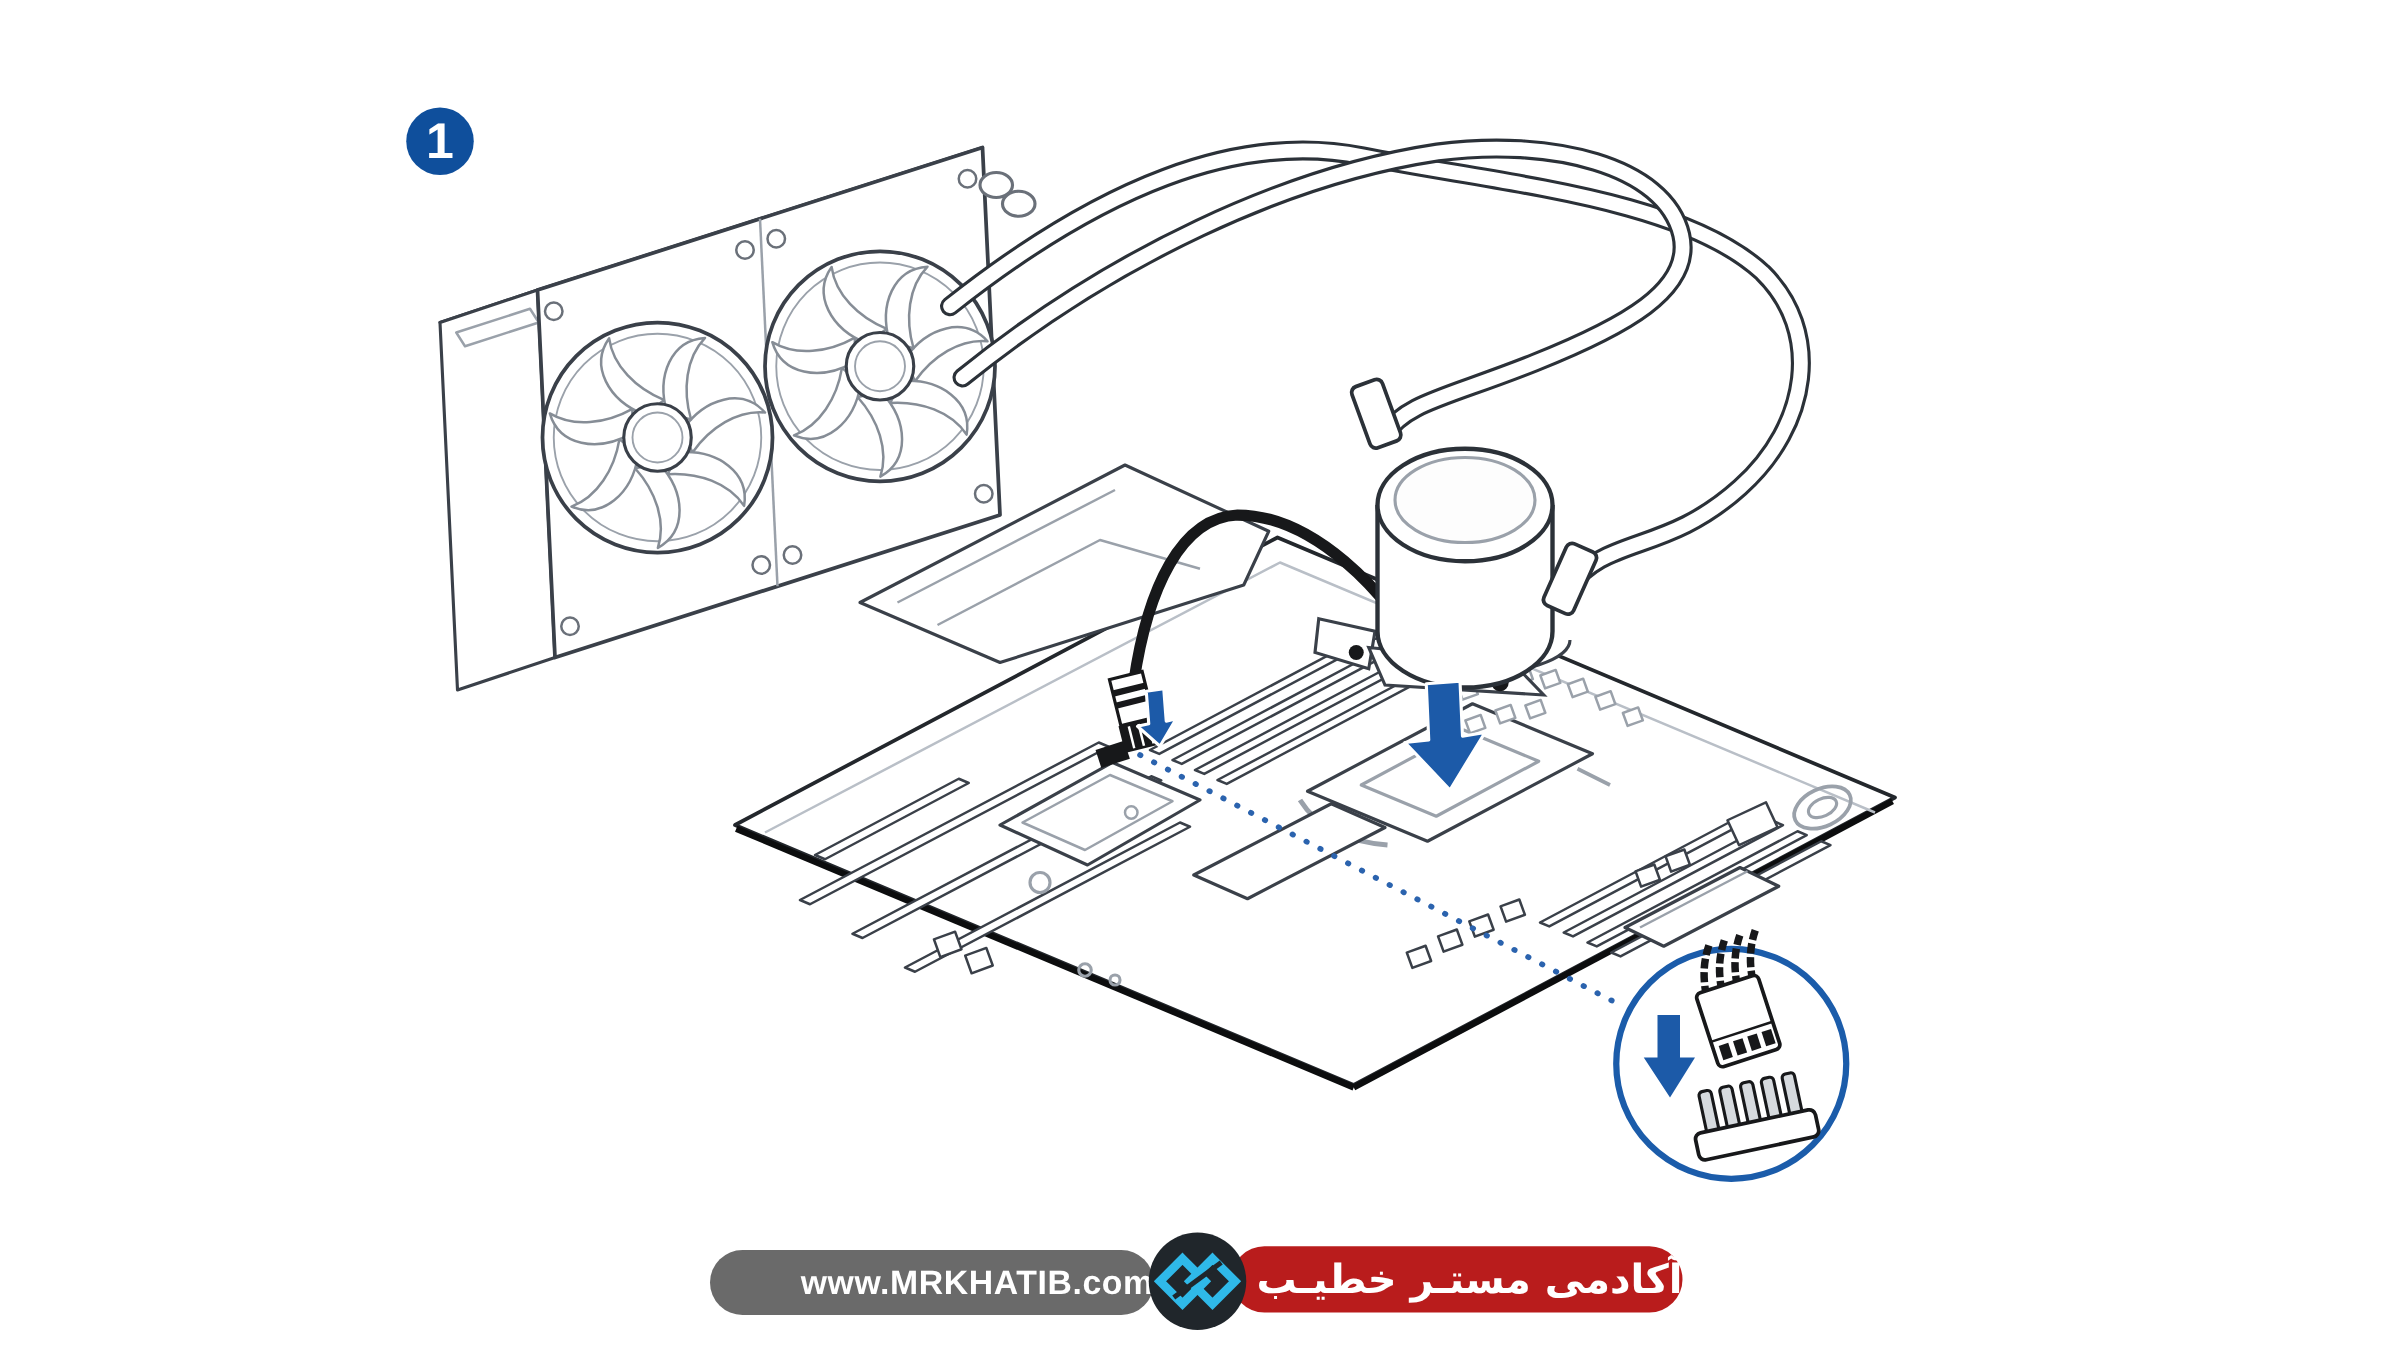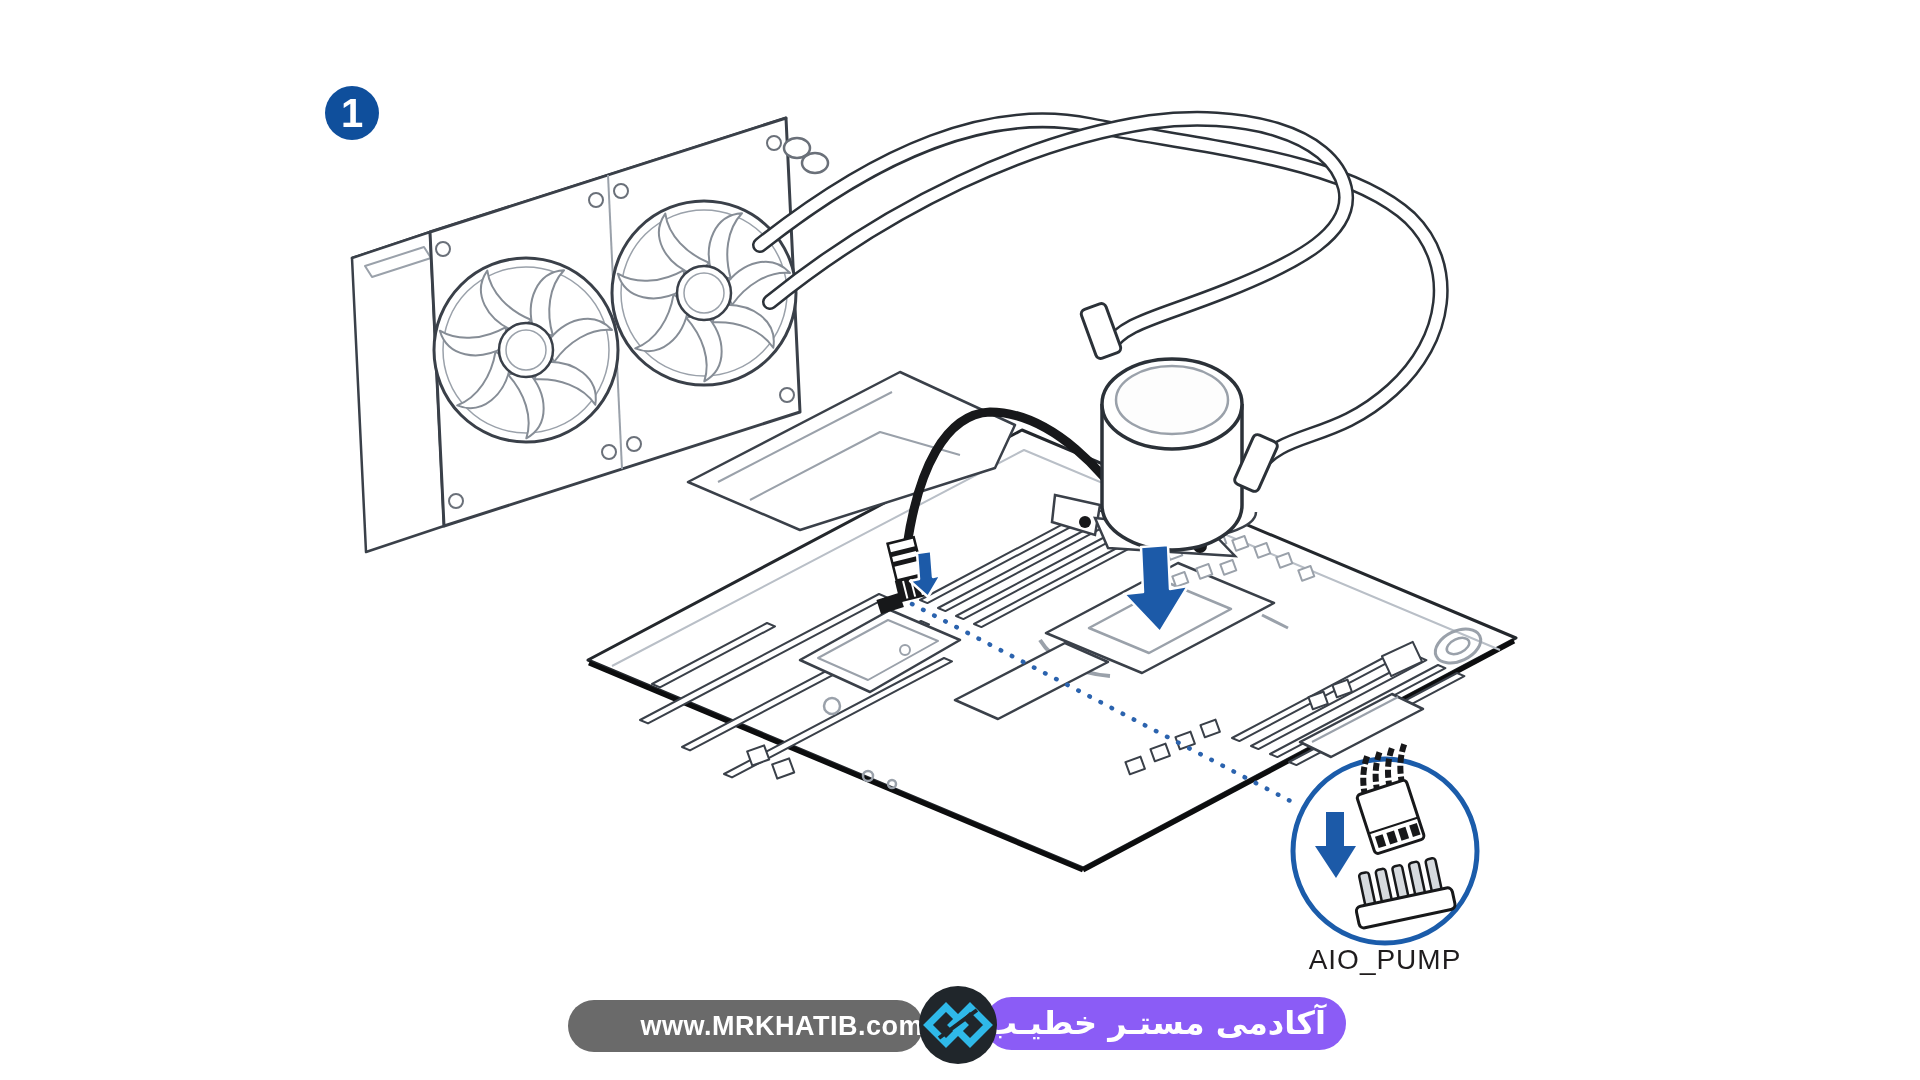--- a/index.html
+++ b/index.html
@@ -14,22 +14,22 @@
 
   
   .aio-label{position:absolute;left:1235px;top:944px;width:300px;text-align:center;
     font-size:28px;letter-spacing:1px;color:#1f1c1d;font-weight:500;}
 
   
   .footer-pill{position:absolute;left:568px;top:1000px;width:355px;height:52px;border-radius:26px;
     background:#6a6a6a;color:#ffffff;font-weight:bold;font-size:27px;line-height:52px;
     text-align:right;letter-spacing:0.5px;}
   .footer-bar-fa{position:absolute;left:985px;top:997px;width:361px;height:53px;border-radius:27px;
-    background:#8b5cf6;color:#ffffff;font-weight:bold;font-size:32px;line-height:53px;
-    text-align:left;direction:rtl;font-family:"DejaVu Sans",sans-serif;}
+    background:#b91c1c;color:#ffffff;font-weight:bold;font-size:32px;line-height:53px;
+    text-align:right;direction:rtl;font-family:"DejaVu Sans",sans-serif;}
   .footer-logo{position:absolute;left:919px;top:986px;width:78px;height:78px;border-radius:50%;
     background:#20262b;z-index:5;display:flex;align-items:center;justify-content:center;}
 </style>
 </head>
 <body>
 
 <div class="stage">
 
   <svg class="illustration" viewBox="0 0 1920 1080">
     <defs>
@@ -238,21 +238,20 @@
           <rect x="1417" y="866" width="10" height="36" rx="3"></rect>
           <rect x="1434" y="866" width="10" height="36" rx="3"></rect>
         </g>
         <rect x="1356" y="898" width="98" height="22" rx="5" fill="#ffffff" stroke="#17181a" stroke-width="3"></rect>
       </g>
     </g>
   </svg>
 
   <div class="step-badge">1</div>
 
-  <div class="aio-label">AIO_PUMP</div>
 
   <div>
     <div class="footer-pill">www.MRKHATIB.com</div>
     <div class="footer-logo">
       <svg width="78" height="78" viewBox="0 0 78 78">
         <g fill="none" stroke="#2fb9e9" stroke-width="7" stroke-linejoin="miter">
           <path d="M 27 21 L 45 39 L 27 57 L 9 39 Z"></path>
           <path d="M 51 21 L 69 39 L 51 57 L 33 39 Z"></path>
         </g>
         <line x1="20" y1="52" x2="58" y2="24" stroke="#20262b" stroke-width="4"></line>

